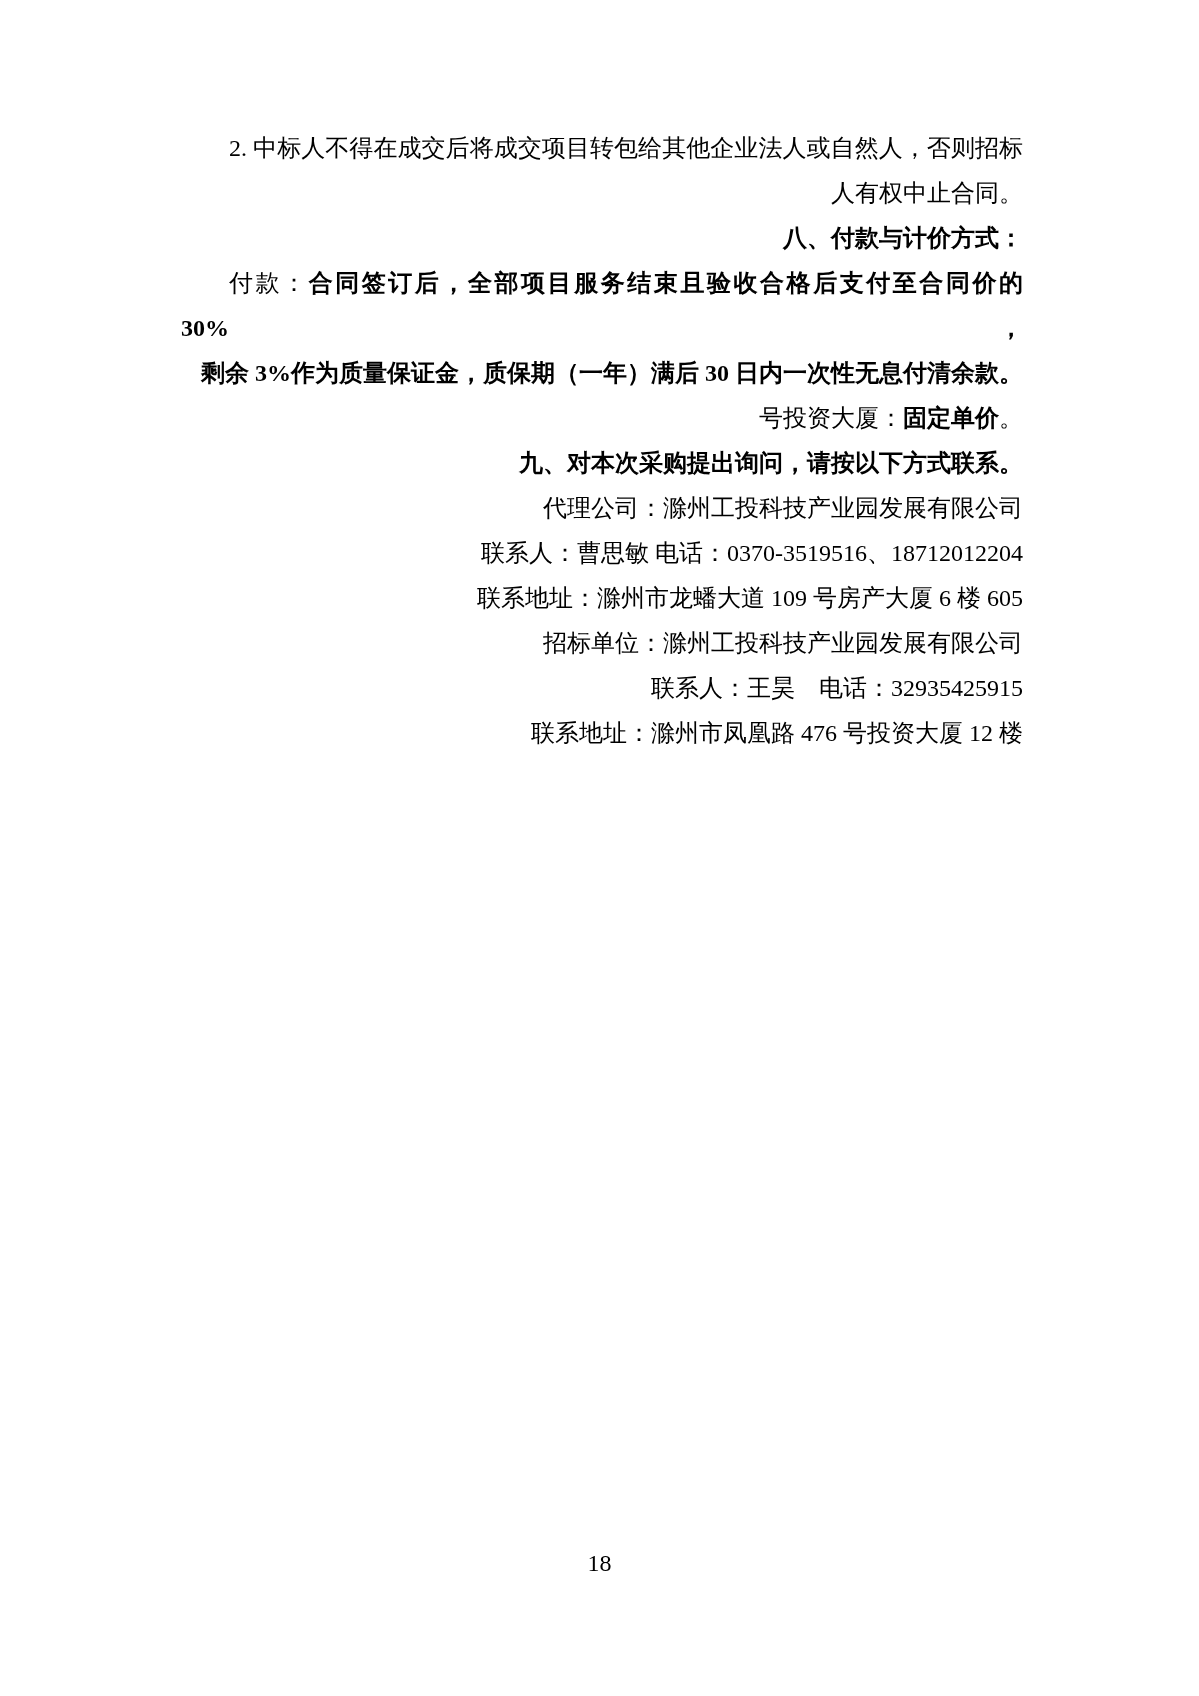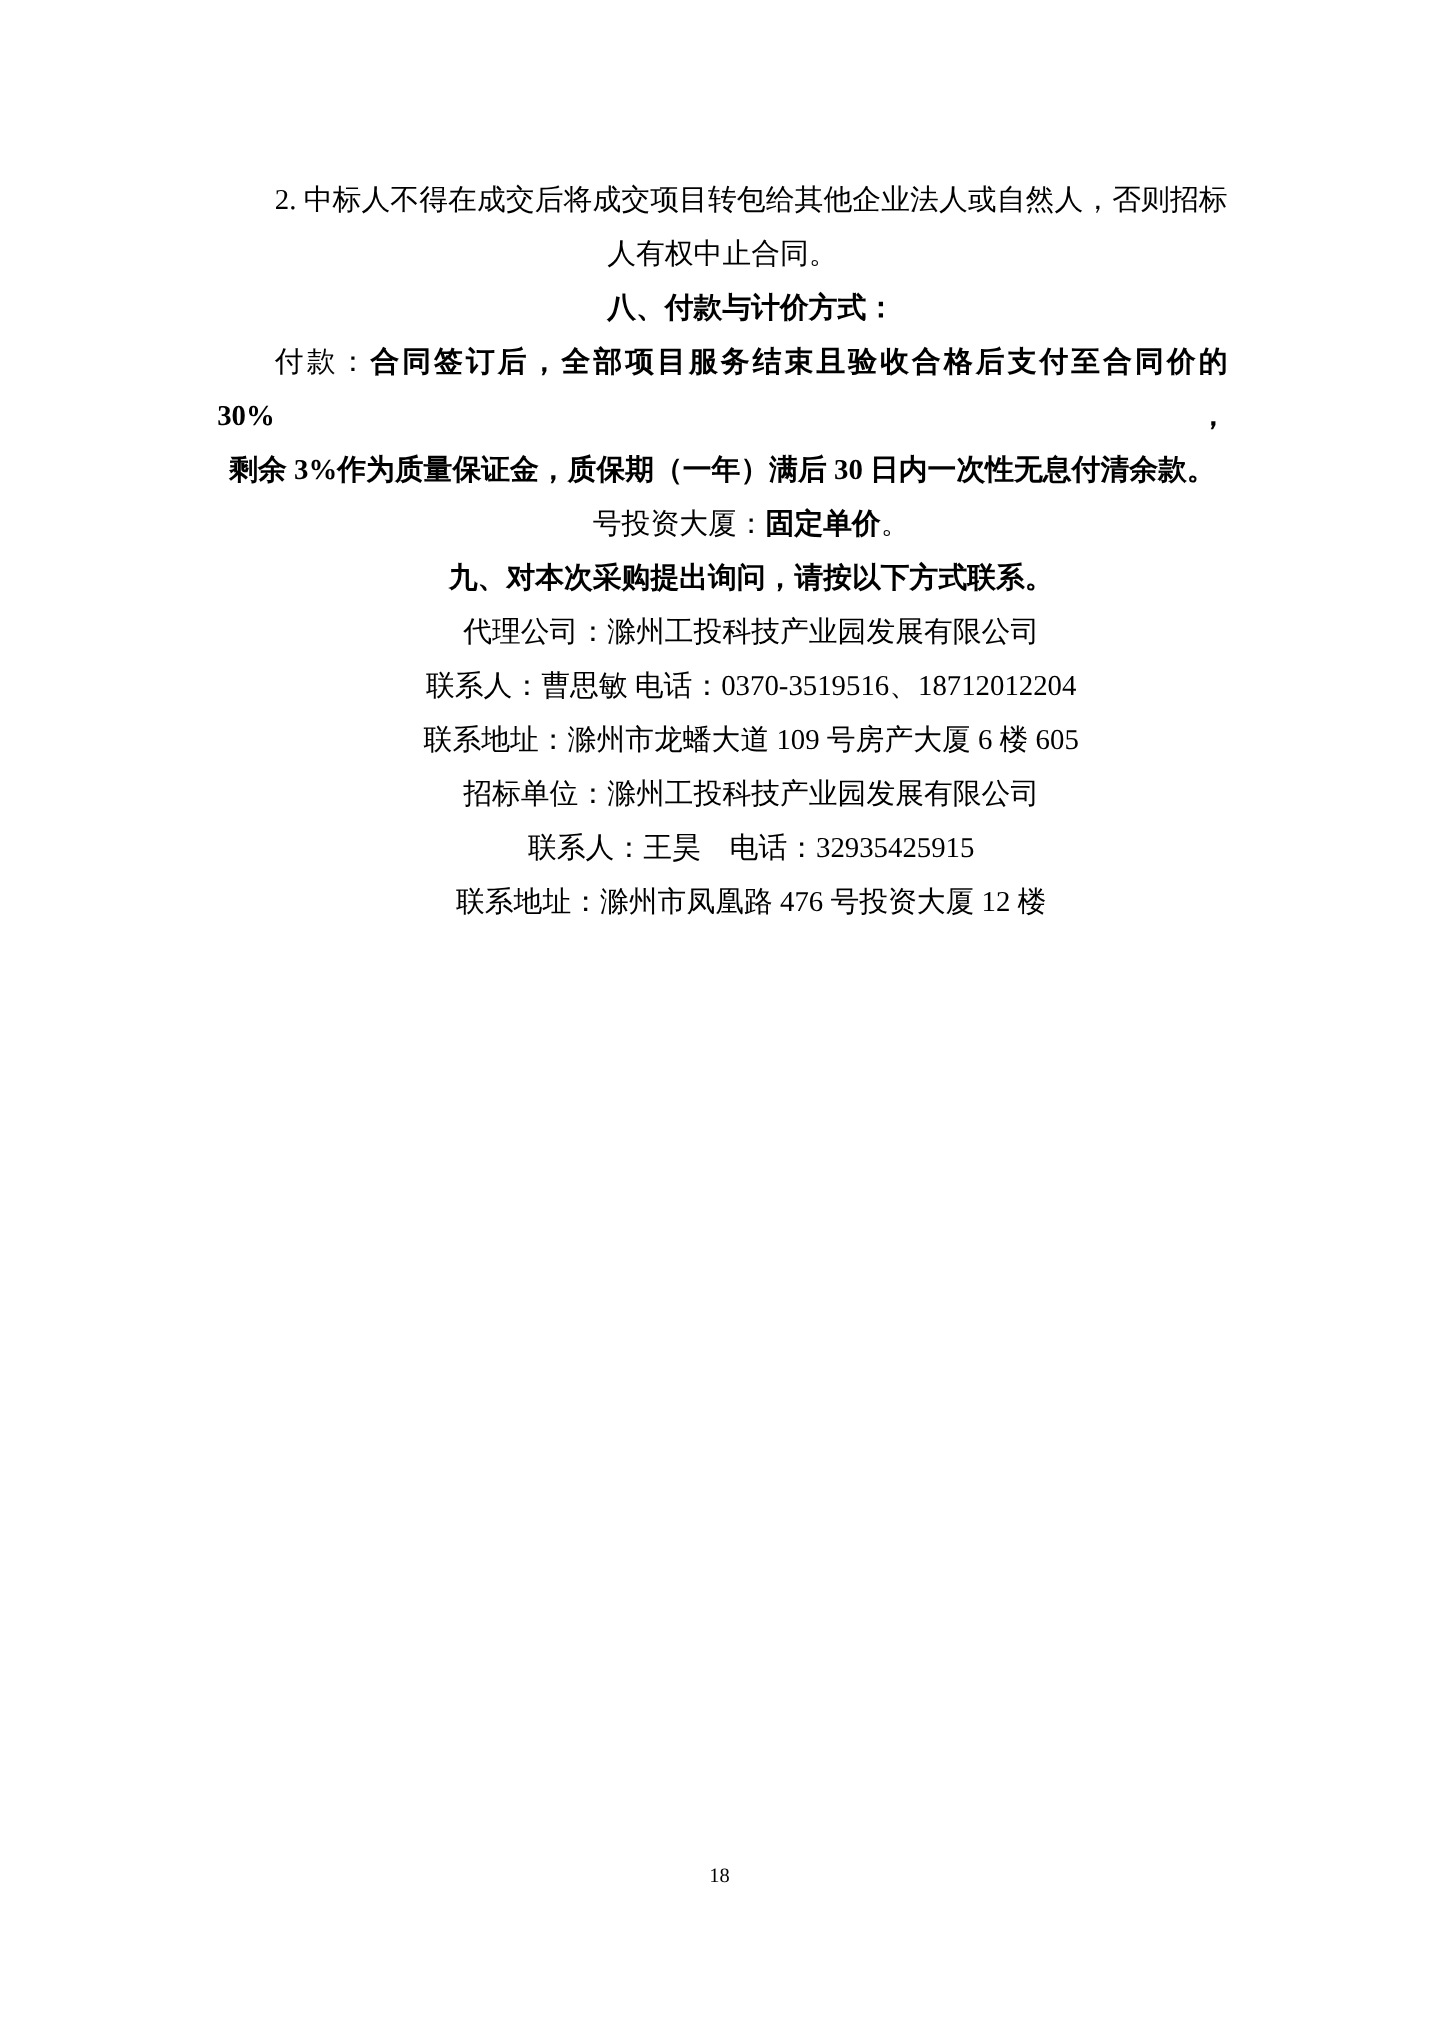--- a/index.html
+++ b/index.html
@@ -8,43 +8,43 @@
     height: 1696px;
     background: #ffffff;
     position: relative;
     font-family: "Liberation Serif", "DejaVu Serif", serif;
     color: #000000;
     overflow: hidden;
   }
   .doc {
     position: absolute;
     left: 181px;
-    top: 145px;
+    top: 126px;
     width: 842px;
     font-size: 24px;
   }
   .line {
     margin: 0;
     padding: 0;
     line-height: 45px;
-    text-align: center;
+    text-align: right;
   }
   .indent { text-indent: 48px; }
   .jlast {
     text-align: justify;
     text-align-last: justify;
   }
   .b { font-weight: bold; }
   .footer {
     position: absolute;
     left: 0;
     top: 1551px;
     width: 100%;
     text-align: center;
-    font-size: 17px;
+    font-size: 24px;
     line-height: 24px;
   }
 </style>
 </head>
 <body>
 
 <div class="doc">
 
   <p class="line indent jlast">
     <span>2. 中标人不得在成交后将成交项目转包给其他企业法人或自然人，否则招标</span>

